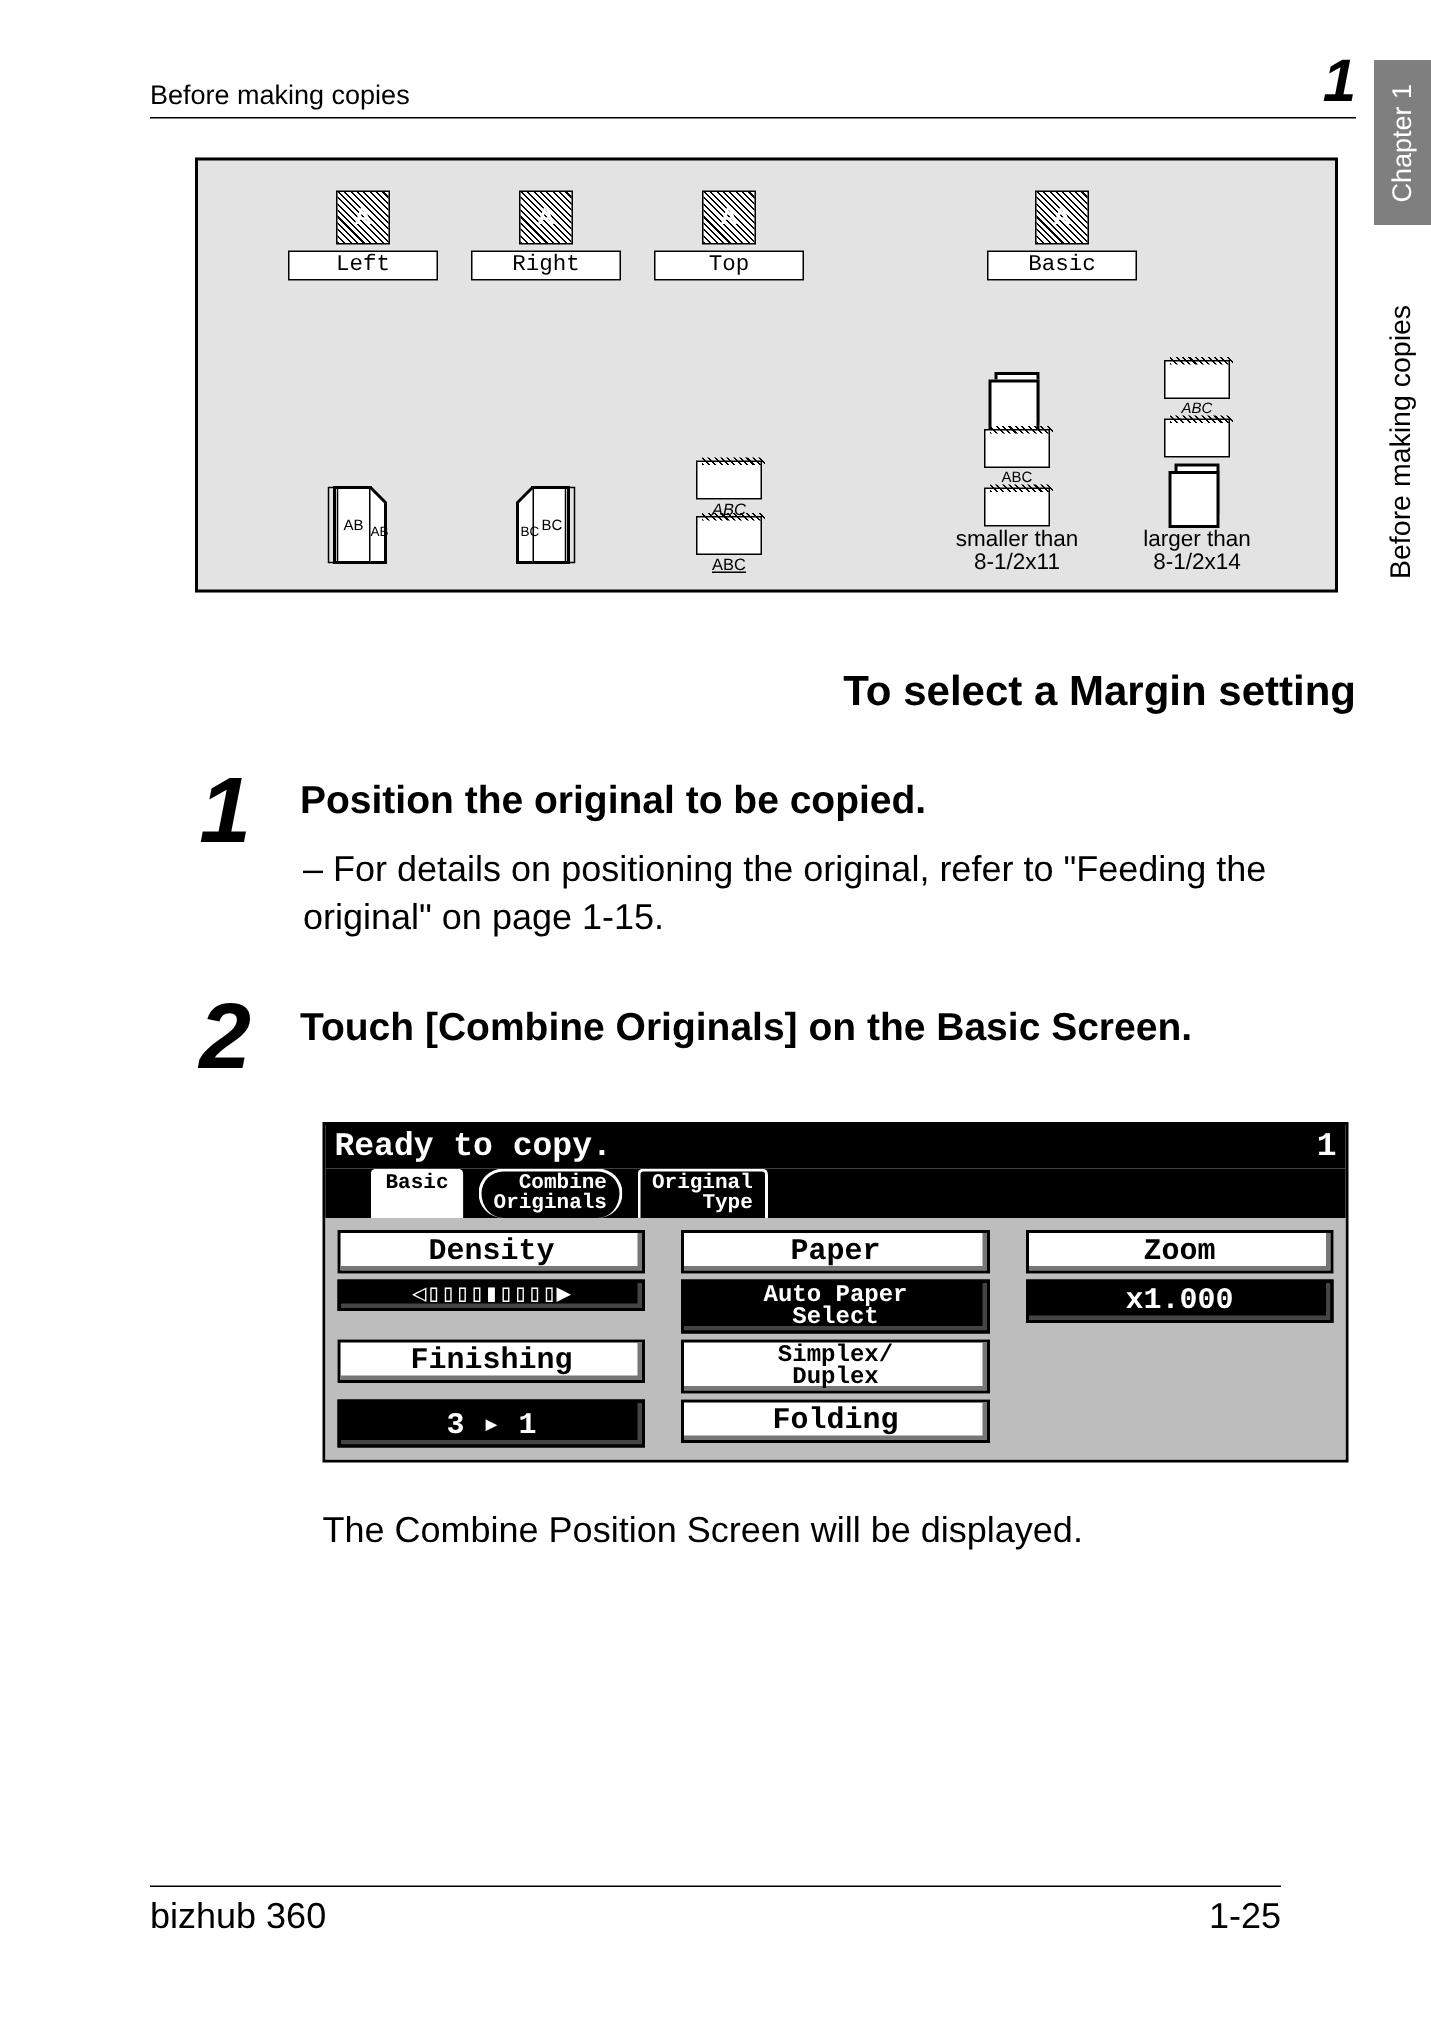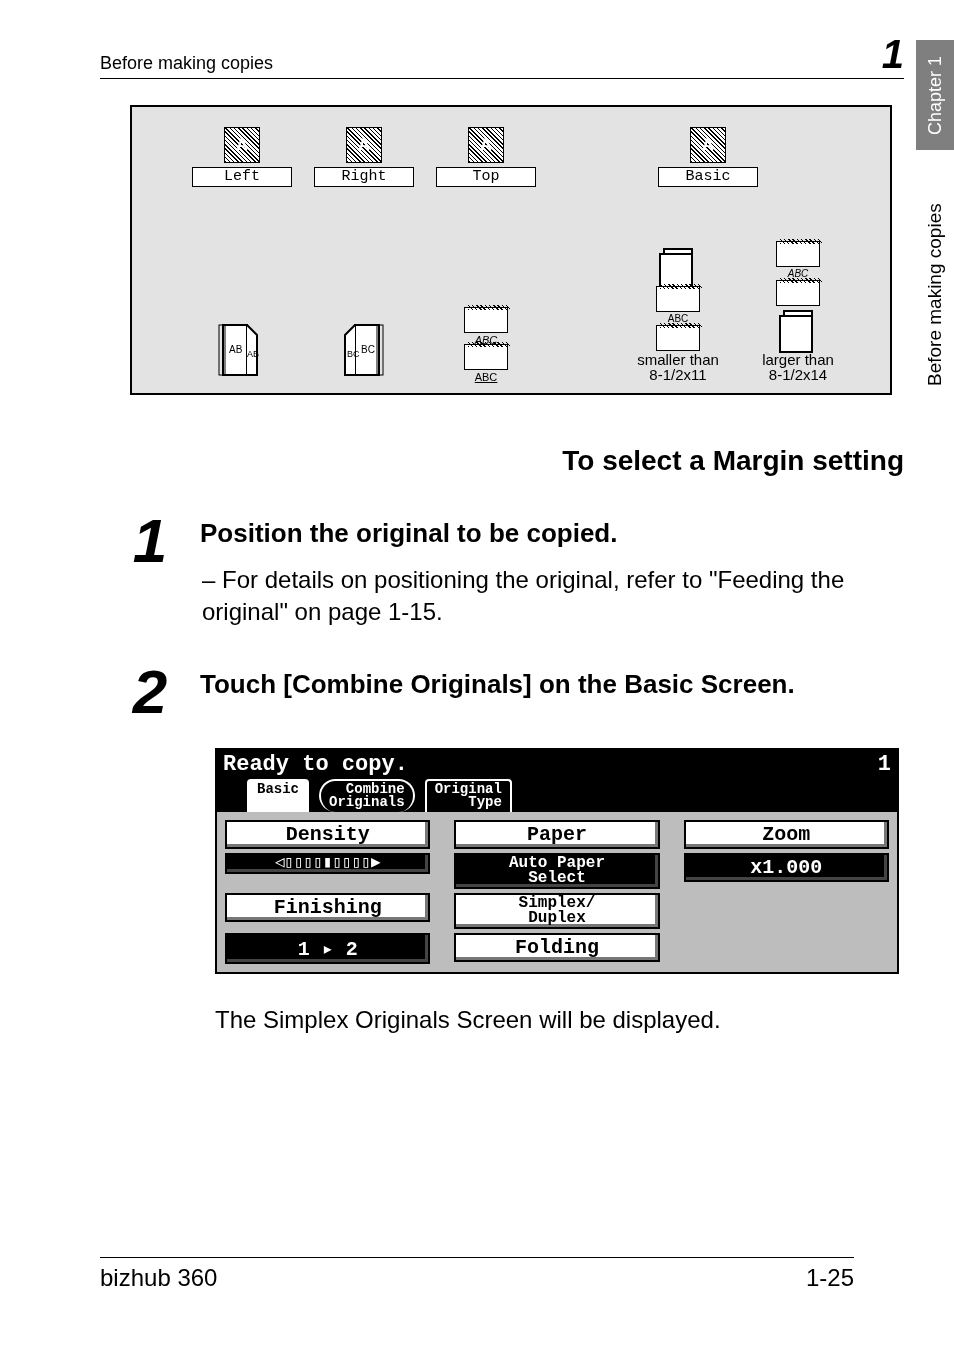--- a/index.html
+++ b/index.html
@@ -230,31 +230,31 @@
             <div class="btn3d">Finishing</div>
           </div>
         <div class="cell">
             <div class="btn3d small" style="white-space:pre-line;">Simplex/
 Duplex</div>
           </div>
         <div class="cell"></div>
       </div>
       <div class="lcd-row">
         <div class="cell">
-            <div class="btn3d dark">1 ▸ 2</div>
+            <div class="btn3d dark">3 ▸ 1</div>
           </div>
         <div class="cell">
             <div class="btn3d">Folding</div>
           </div>
         <div class="cell"></div>
       </div>
     </div>
   </div>
 
-  <div class="follow">The Simplex Originals Screen will be displayed.</div>
+  <div class="follow">The Combine Position Screen will be displayed.</div>
 
   <div class="ftr">
     <span>bizhub 360</span>
     <span>1-25</span>
   </div>
 </div>
 
 <div class="side-tab">Chapter 1</div>
 <div class="side-label">Before making copies</div>
 

